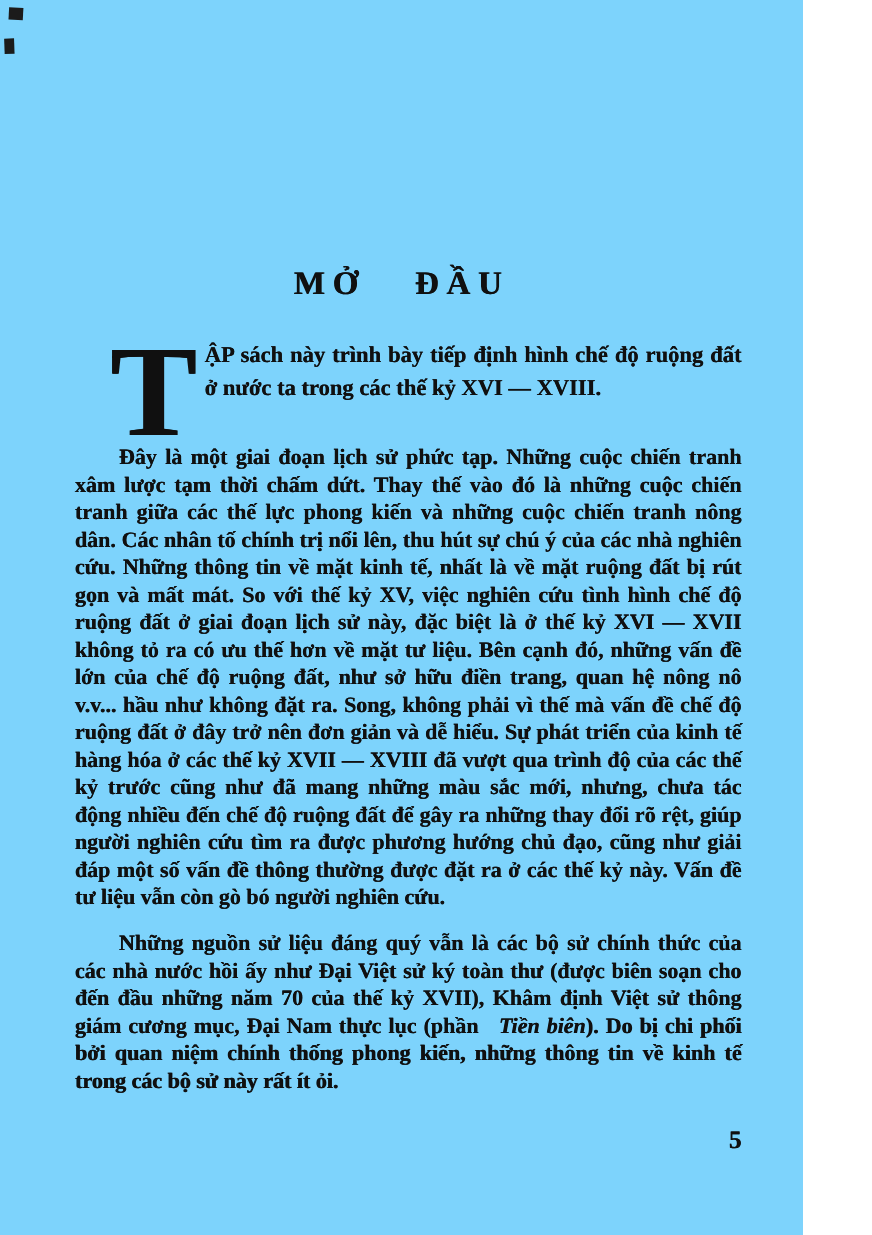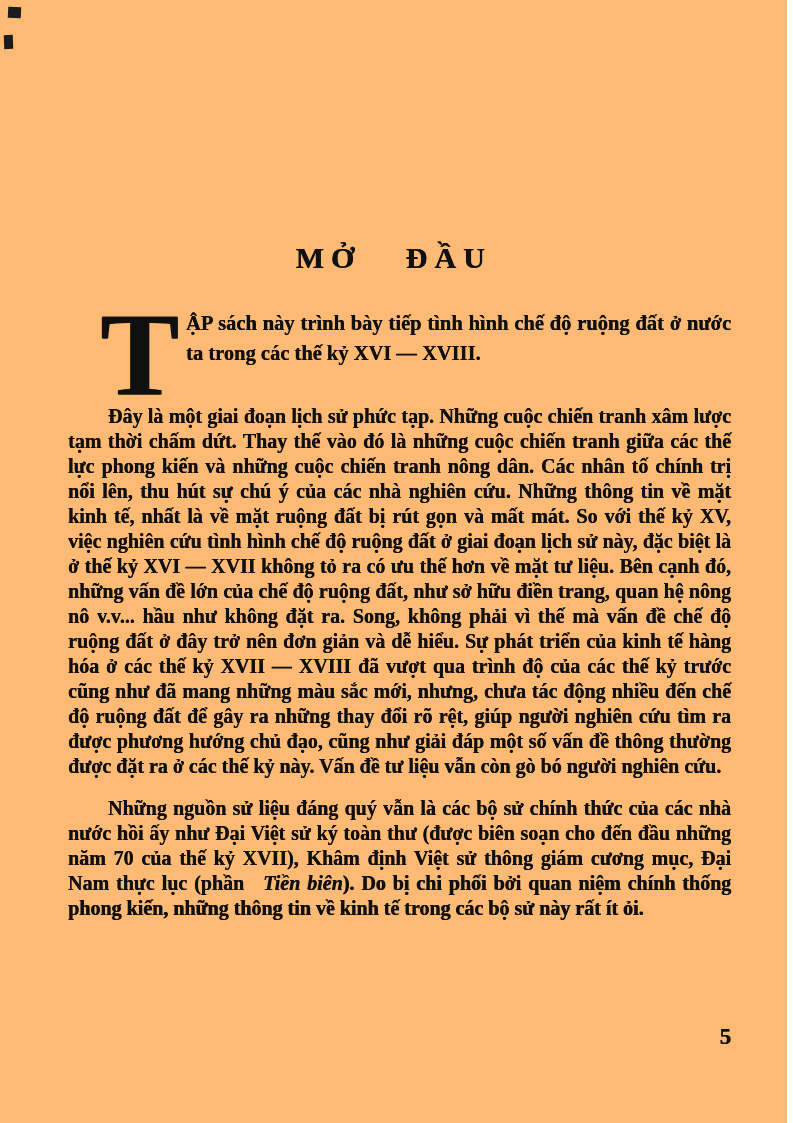--- a/index.html
+++ b/index.html
@@ -1,20 +1,20 @@
 <!DOCTYPE html>
 <html lang="vi"><head>
 <meta charset="utf-8">
 <style>
   html, body { margin: 0; padding: 0; background: #ffffff; }
   .page {
     position: relative;
-    width: 787px;
+    width: 730px;
     height: 1123px;
-    background: #fdba74;
+    background: #7dd3fc;
     color: #101010;
     font-family: "Liberation Serif", "DejaVu Serif", serif;
     overflow: hidden;
     box-sizing: border-box;
     padding-top: 242px;
   }
   .ink-mark {
     position: absolute;
     background: #1b1b1b;
   }
@@ -80,21 +80,21 @@
 
   <div class="ink-mark m1"></div>
   <div class="ink-mark m2"></div>
 
   <h1 class="title">MỞ ĐẦU</h1>
 
   <div class="content">
 
     <p class="lead">
       <span class="dropcap">T</span>
-      <span>ẬP sách này trình bày tiếp tình hình chế độ ruộng đất ở nước ta trong các thế kỷ XVI — XVIII.</span>
+      <span>ẬP sách này trình bày tiếp định hình chế độ ruộng đất ở nước ta trong các thế kỷ XVI — XVIII.</span>
     </p>
 
     <p class="body-para"><span>Đây là một giai đoạn lịch sử phức tạp. Những cuộc chiến tranh xâm lược tạm thời chấm dứt. Thay thế vào đó là những cuộc chiến tranh giữa các thế lực phong kiến và những cuộc chiến tranh nông dân. Các nhân tố chính trị nổi lên, thu hút sự chú ý của các nhà nghiên cứu. Những thông tin về mặt kinh tế, nhất là về mặt ruộng đất bị rút gọn và mất mát. So với thế kỷ XV, việc nghiên cứu tình hình chế độ ruộng đất ở giai đoạn lịch sử này, đặc biệt là ở thế kỷ XVI — XVII không tỏ ra có ưu thế hơn về mặt tư liệu. Bên cạnh đó, những vấn đề lớn của chế độ ruộng đất, như sở hữu điền trang, quan hệ nông nô v.v... hầu như không đặt ra. Song, không phải vì thế mà vấn đề chế độ ruộng đất ở đây trở nên đơn giản và dễ hiểu. Sự phát triển của kinh tế hàng hóa ở các thế kỷ XVII — XVIII đã vượt qua trình độ của các thế kỷ trước cũng như đã mang những màu sắc mới, nhưng, chưa tác động nhiều đến chế độ ruộng đất để gây ra những thay đổi rõ rệt, giúp người nghiên cứu tìm ra được phương hướng chủ đạo, cũng như giải đáp một số vấn đề thông thường được đặt ra ở các thế kỷ này. Vấn đề tư liệu vẫn còn gò bó người nghiên cứu.</span></p>
 
     <p class="body-para"><span>Những nguồn sử liệu đáng quý vẫn là các bộ sử chính thức của các nhà nước hồi ấy như </span><span class="seg-i">Đại Việt sử ký toàn thư</span><span> (được biên soạn cho đến đầu những năm 70 của thế kỷ XVII), </span><span class="seg-i">Khâm định Việt sử thông giám cương mục, Đại Nam thực lục</span><span> (phần </span><span class="seg-hi">Tiền biên</span><span class="seg-h">). Do bị chi phối bởi quan niệm chính thống phong kiến, những thông tin về kinh tế trong các bộ sử này rất ít ỏi.</span></p>
 
   </div>
 
   <div class="page-number">5</div>
 

